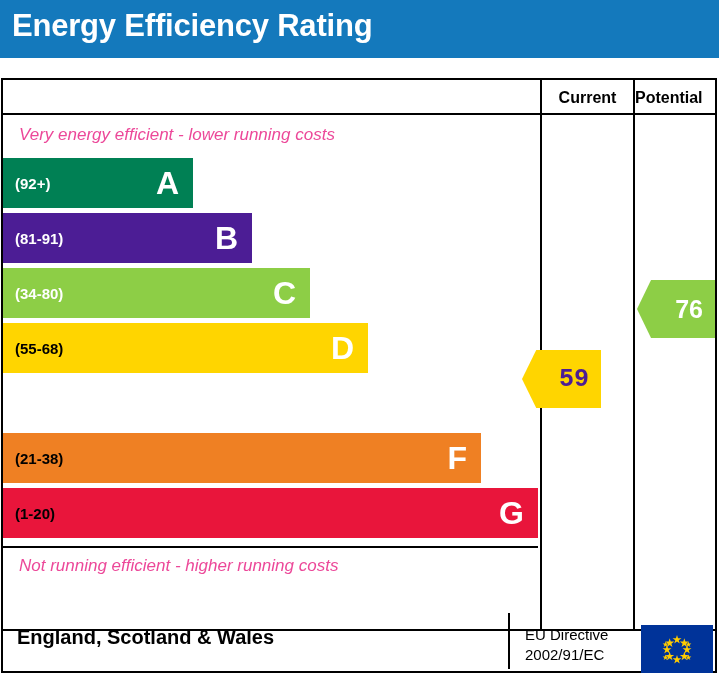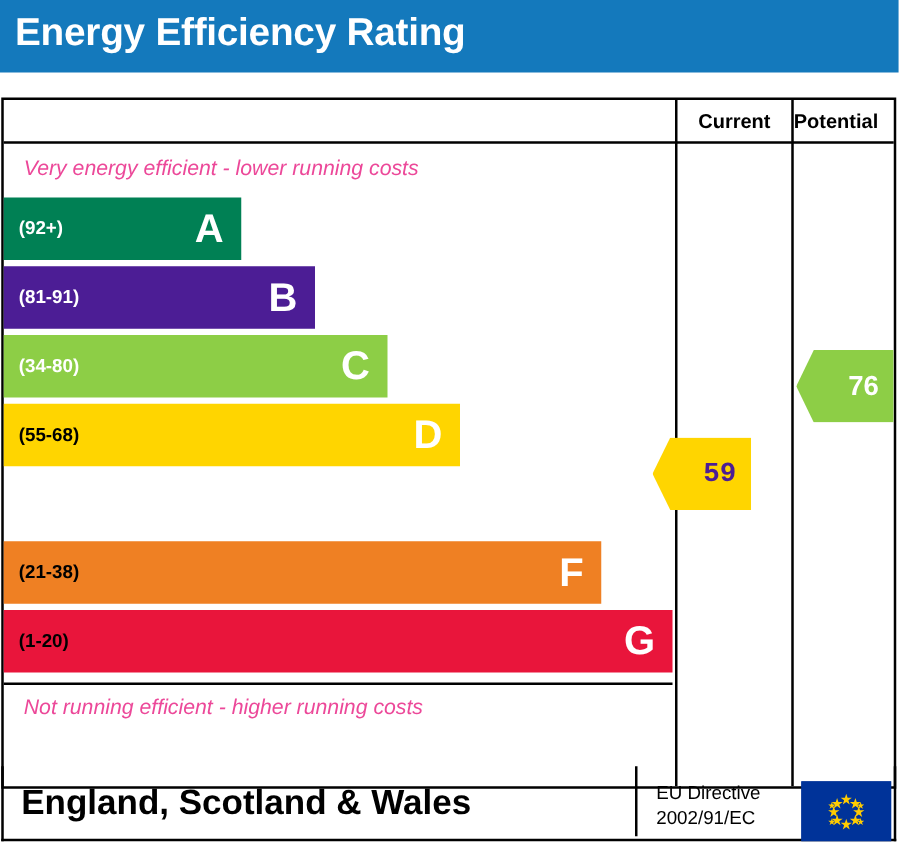--- a/index.html
+++ b/index.html
@@ -117,41 +117,41 @@
 
   
   .badge {
     position: absolute;
     height: 58px;
     display: flex;
     align-items: center;
     justify-content: flex-end;
     padding-right: 12px;
     box-sizing: border-box;
-    font-size: 22px;
+    font-size: 25px;
     font-weight: bold;
     color: #ffffff;
   }
 
   
   .footer {
     position: absolute;
     left: 1px;
     top: 613px;
     width: 716px;
     height: 60px;
     border: 2px solid #000000;
     border-top: none;
     box-sizing: border-box;
   }
   .footer-text {
     position: absolute;
     left: 14px;
     top: 13px;
-    font-size: 28px;
+    font-size: 20px;
     font-weight: bold;
     color: #000000;
   }
   .directive {
     position: absolute;
     left: 522px;
     top: 12px;
     font-size: 15px;
     color: #000000;
     line-height: 20px;

